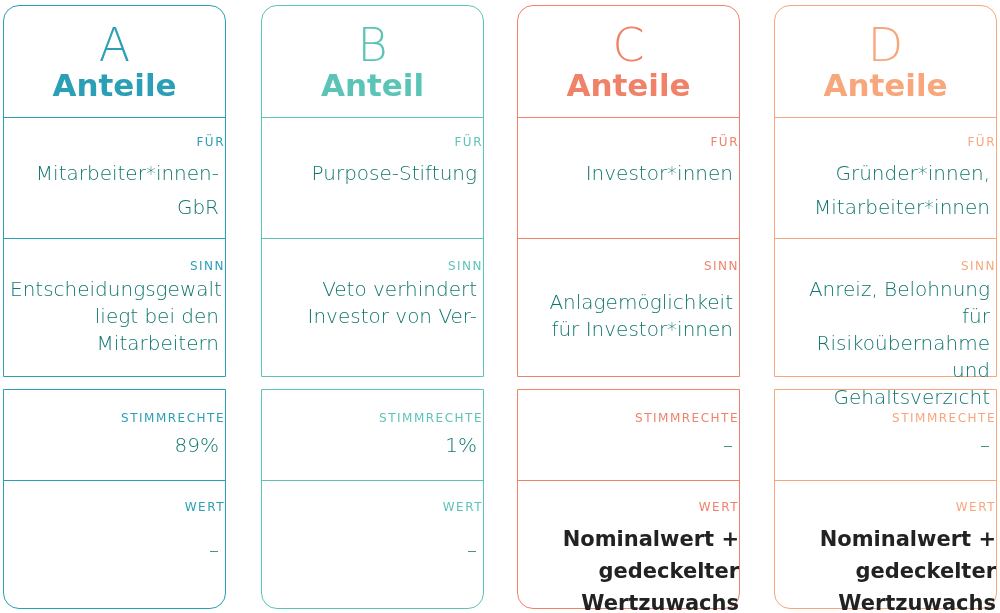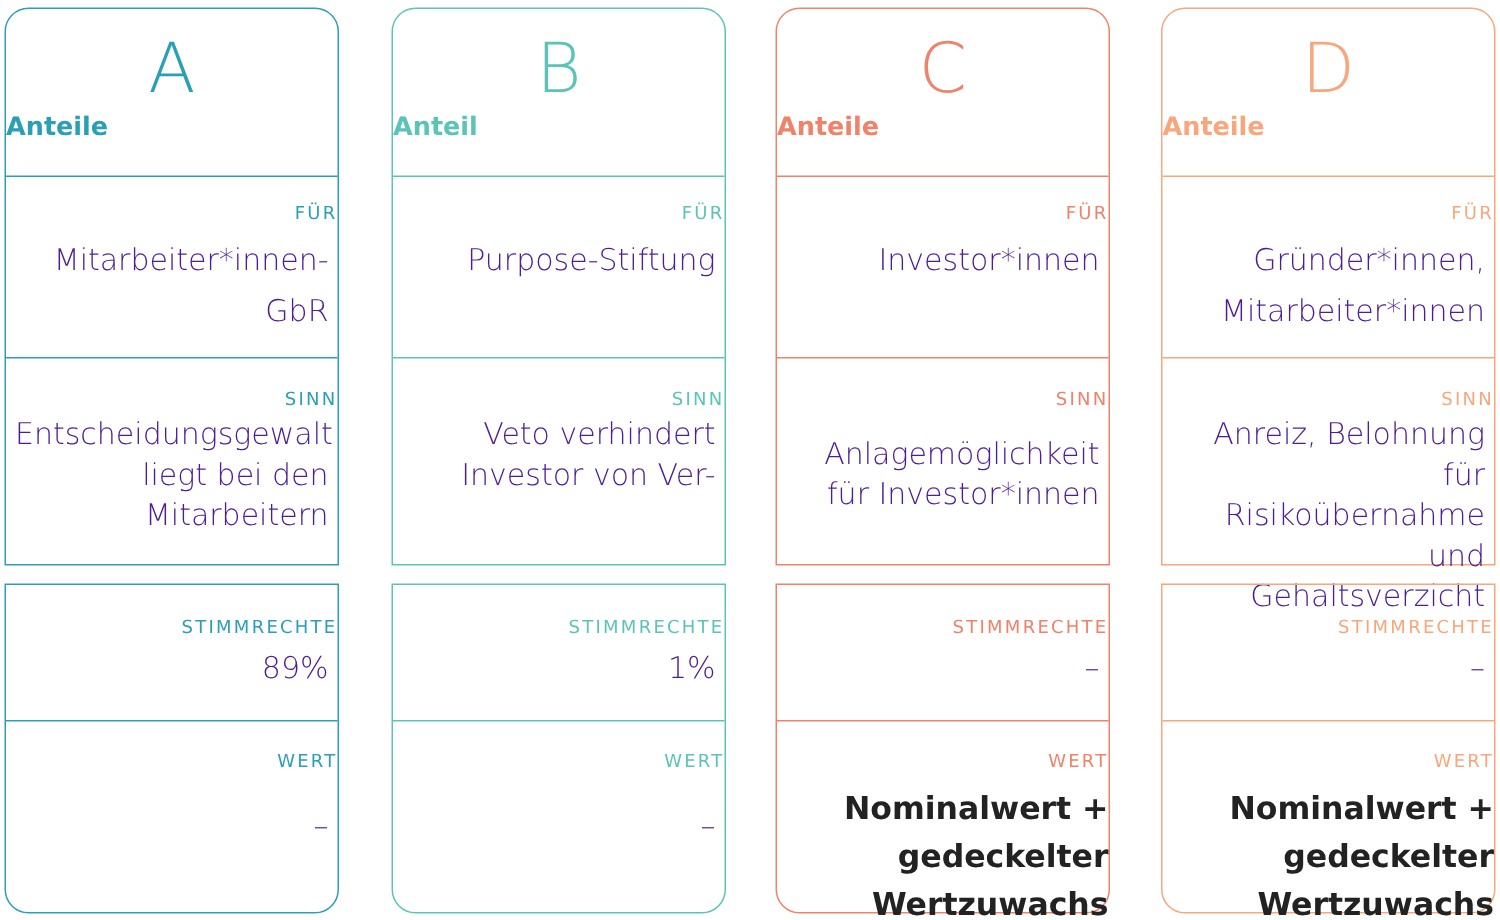--- a/index.html
+++ b/index.html
@@ -8,24 +8,24 @@
   .col { position: absolute; top: 5px; width: 223px; }
   .upper { position: absolute; left: 0; top: 0; width: 100%; height: 372px;
            box-sizing: border-box; border: 1.5px solid var(--c); border-bottom-width: 1.5px;
            border-radius: 16px 16px 0 0; }
   .lower { position: absolute; left: 0; top: 384px; width: 100%; height: 220px;
            box-sizing: border-box; border: 1.5px solid var(--c); border-radius: 0 0 16px 16px; }
   .sec { position: absolute; left: 0; width: 100%; box-sizing: border-box; text-align: right; }
   .sep { border-top: 1.5px solid var(--c); }
   .letter { position: absolute; left: 0; width: 100%; top: 14px; text-align: center;
             font-size: 46px; font-weight: 300; line-height: 50px; color: var(--c); }
-  .kind { position: absolute; left: 0; width: 100%; top: 64px; text-align: left;
-          font-size: 17px; font-weight: 600; line-height: 30px; color: var(--c); }
+  .kind { position: absolute; left: 0; width: 100%; top: 64px; text-align: center;
+          font-size: 31px; font-weight: 600; line-height: 30px; color: var(--c); }
   .lbl { font-size: 12px; letter-spacing: 1.5px; color: var(--c); line-height: 16px; }
-  .val { font-size: 20px; font-weight: 300; line-height: 27px; color: #4c1d95; padding: 0 6px; }
+  .val { font-size: 20px; font-weight: 300; line-height: 27px; color: #0f766e; padding: 0 6px; }
   .val-sm { font-size: 21px; font-weight: 700; line-height: 32px; color: #222; }
 </style>
 </head>
 <body>
 
 <div class="col" style="left:3px; --c:#2a9fb5;">
   <div class="upper">
     <div class="letter">A</div>
     <div class="kind">Anteile</div>
     <div class="sec sep" style="top:111px; height:121px; padding-top:16px;">

